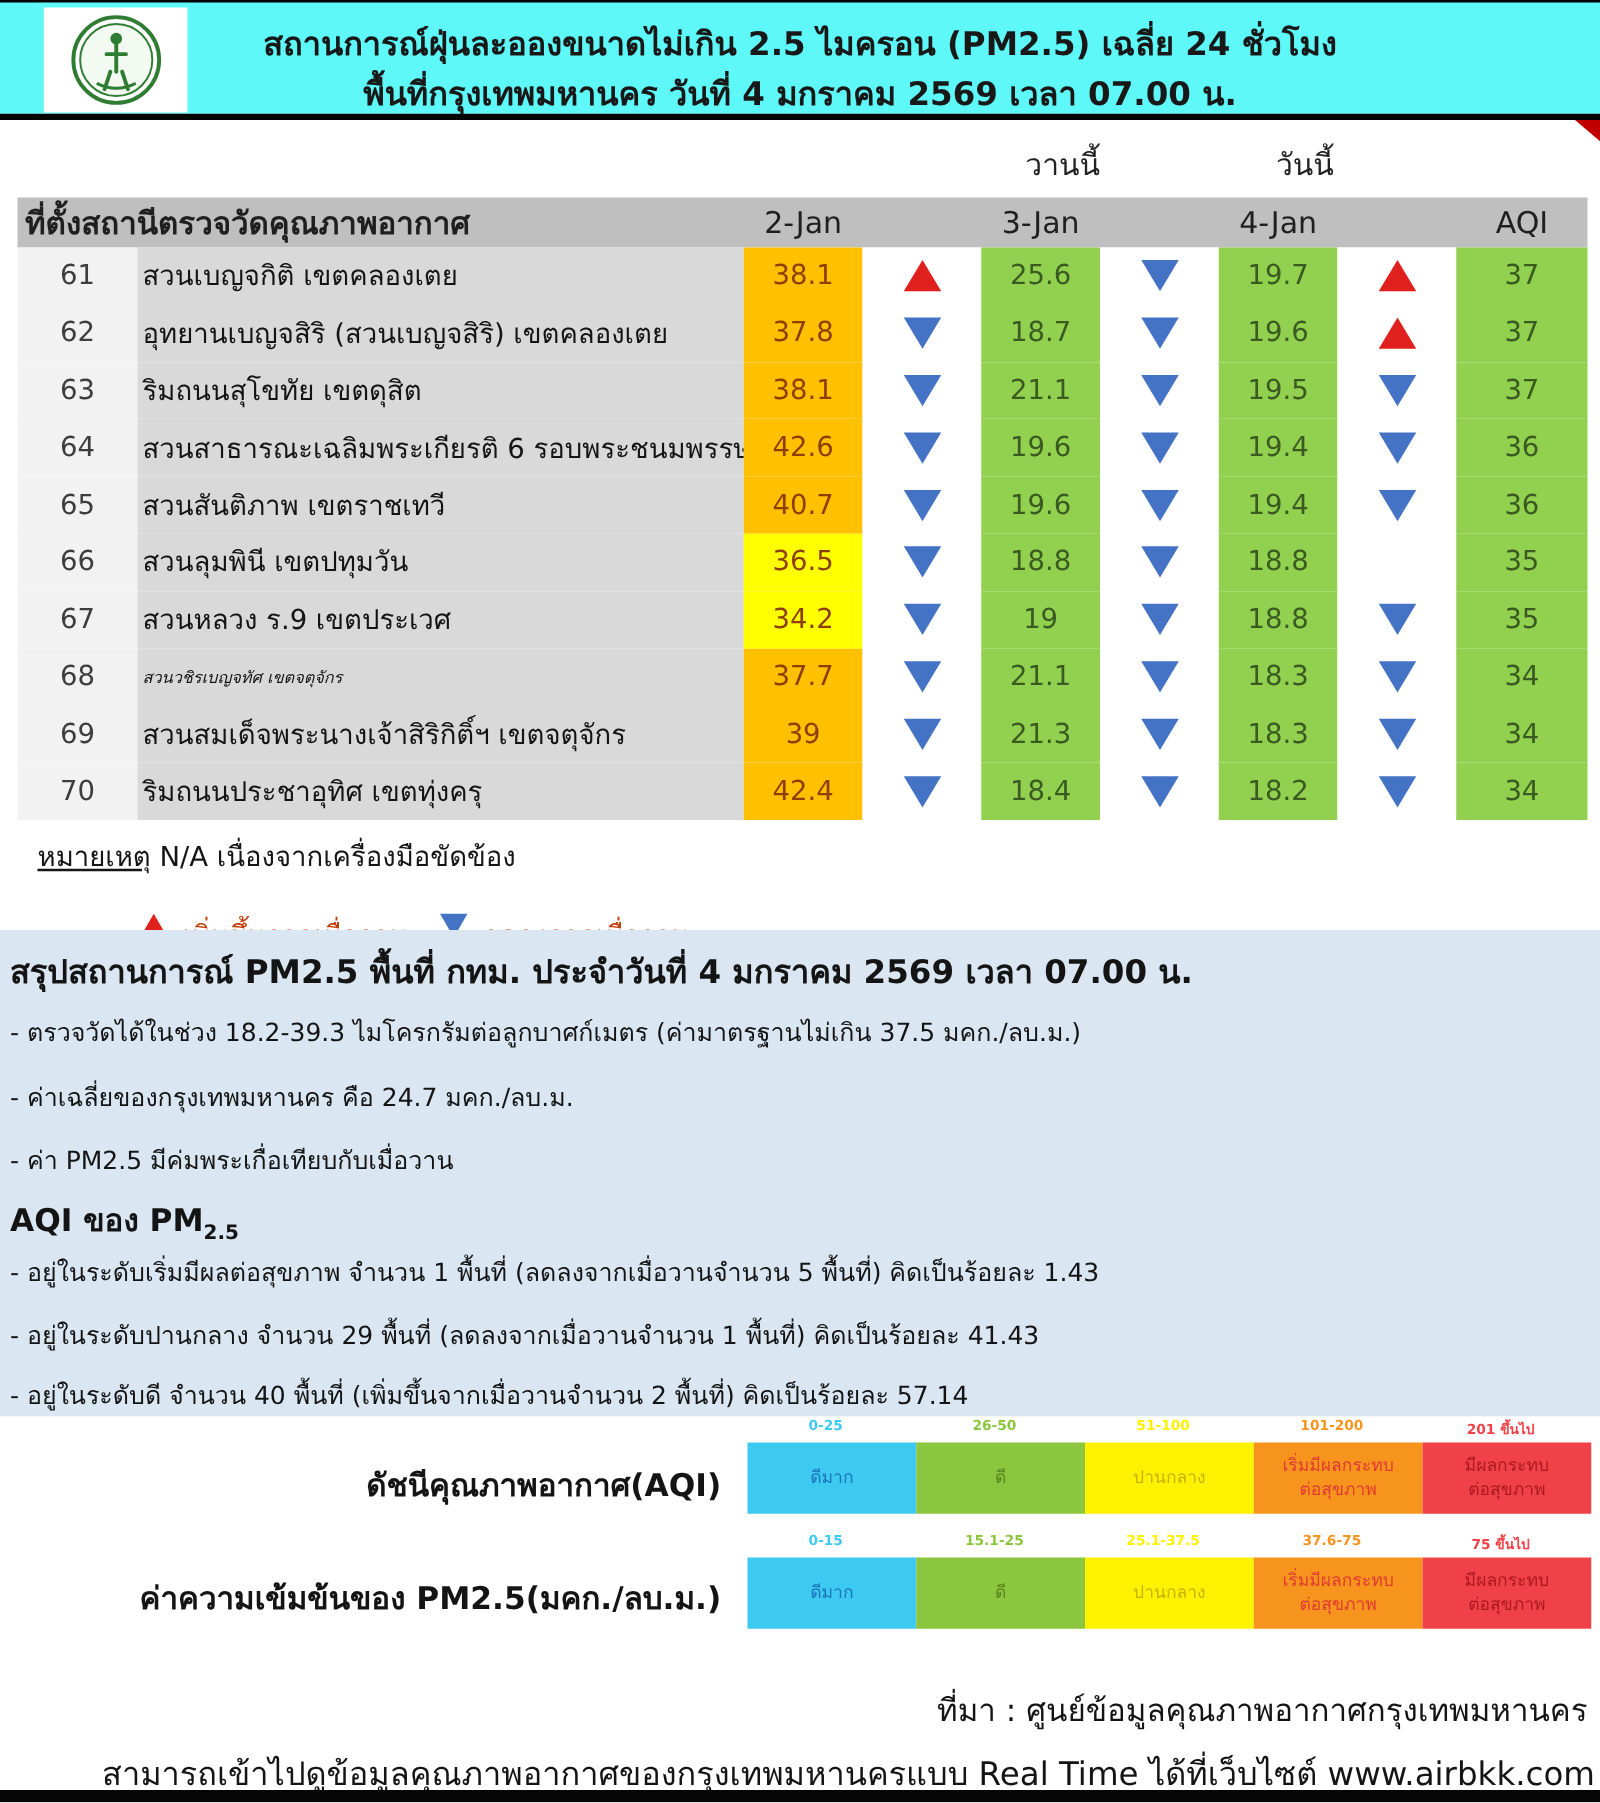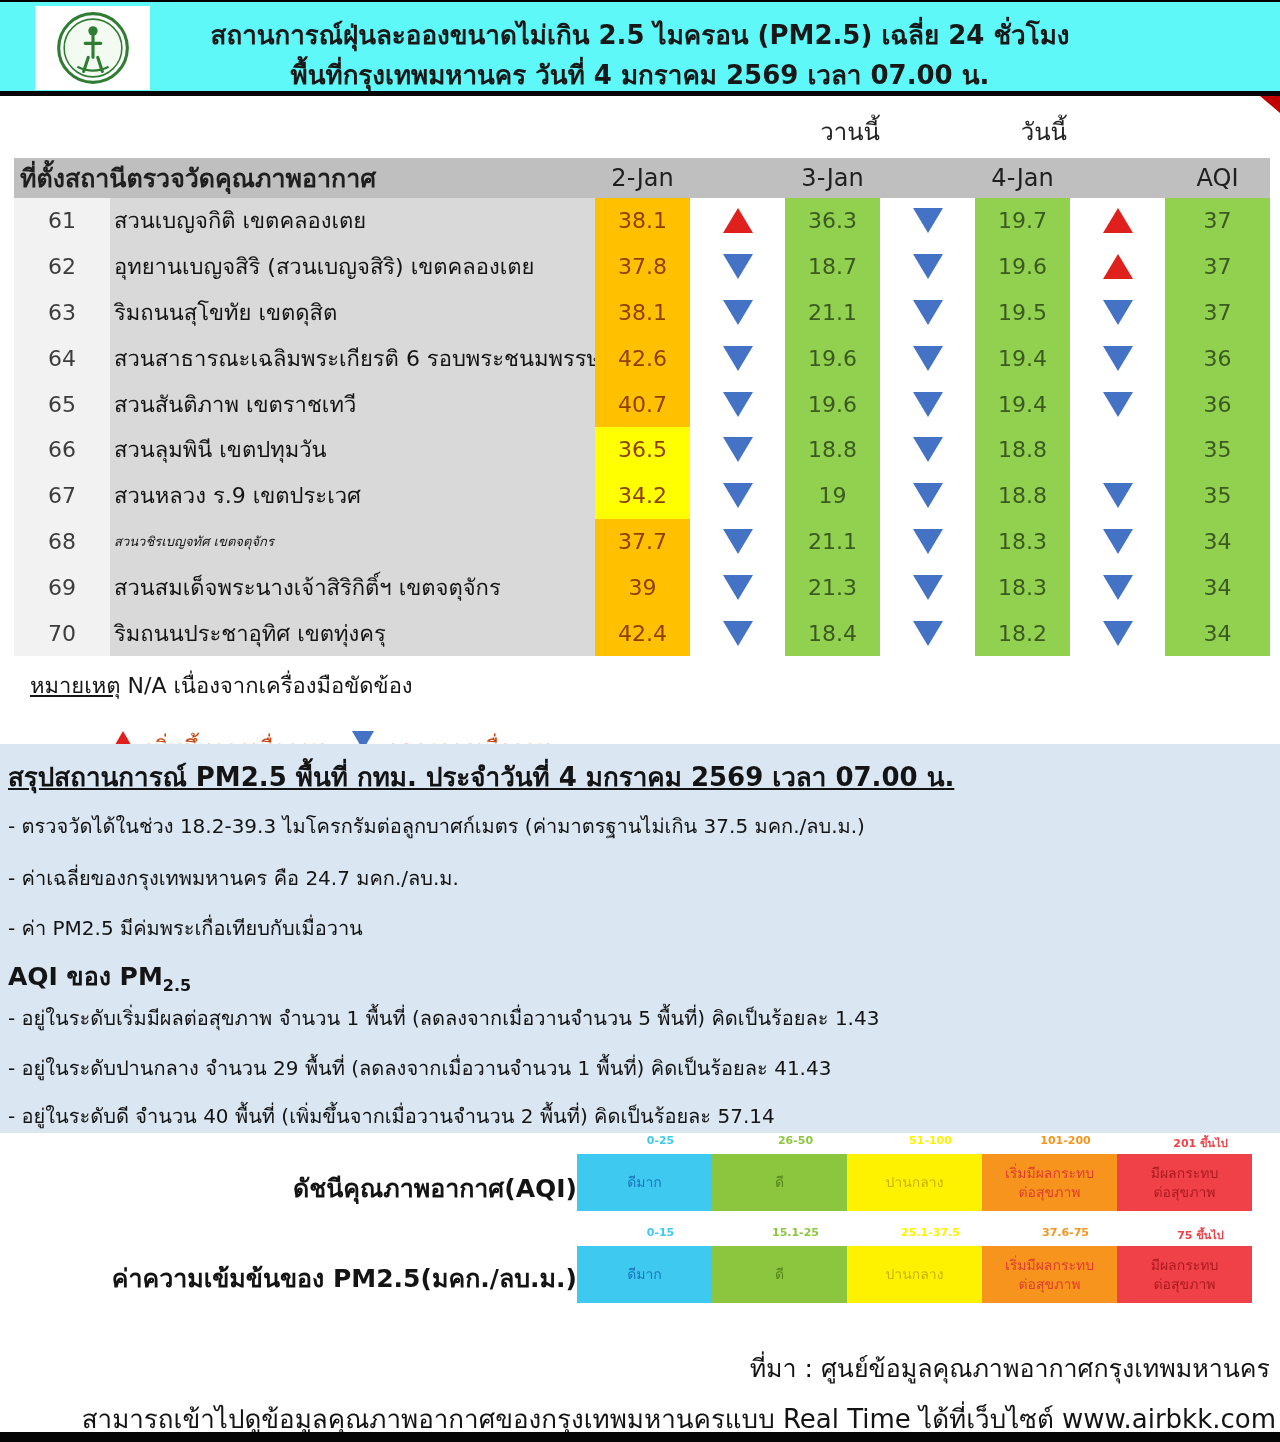--- a/index.html
+++ b/index.html
@@ -44,36 +44,36 @@
   .arr.small.arr-down{border-left-width:11px;border-right-width:11px;border-top-width:19px;}
 
   
   #note-line{position:absolute;left:30px;top:668px;font-size:22px;color:#151515;}
   #note-label{text-decoration:underline;}
   #trend-legend{position:absolute;left:112px;top:731px;display:flex;align-items:flex-start;gap:12px;font-size:22px;color:#c2410c;}
 
   
   #summary{position:absolute;left:0;top:744px;width:1280px;height:389px;background:var(--summary-bg);}
   .sum-line{position:absolute;left:8px;width:1264px;font-size:20px;color:#141414;white-space:nowrap;}
-  #sum-heading{top:12px;font-weight:bold;font-size:26px;text-decoration:underline;}
+  #sum-heading{top:12px;font-weight:bold;font-size:26px;}
   #sum-b0{top:66px;}
   #sum-b1{top:118px;}
   #sum-b2{top:168px;}
   #aqi-heading{top:212px;font-weight:bold;font-size:25px;text-decoration:none;}
   #aqi-heading sub{font-size:16px;}
   #aqi-b0{top:258px;}
   #aqi-b1{top:308px;}
   #aqi-b2{top:356px;}
 
   
   .range-row{position:absolute;left:593px;width:677px;display:flex;}
   .rlabel{width:135px;text-align:center;font-size:11px;font-weight:bold;white-space:nowrap;}
   #ranges1{top:1134px;}
   #ranges2{top:1226px;}
-  .bar-row{position:absolute;left:577px;width:677px;height:57px;display:flex;}
+  .bar-row{position:absolute;left:598px;width:677px;height:57px;display:flex;}
   #bar1{top:1154px;}
   #bar2{top:1246px;}
   .lcell{width:135px;height:57px;display:flex;flex-direction:column;align-items:center;justify-content:center;font-size:14px;line-height:1.3;}
   .bar-label{position:absolute;left:0;width:585px;text-align:right;padding-right:8px;font-size:25px;color:#141414;white-space:nowrap;}
   #bar1-label{top:1168px;font-weight:600;}
   #bar2-label{top:1258px;font-weight:bold;}
 
   
   #footer-source{position:absolute;left:0;top:1348px;width:1270px;text-align:right;font-size:25px;color:#141414;}
   #footer-realtime{position:absolute;left:0;top:1398px;width:1276px;text-align:right;font-size:26px;color:#141414;}
@@ -115,21 +115,21 @@
       <div class="hcell">AQI</div>
     </div>
 
     <div class="tgrid trow">
       <div class="cell num">61</div>
       <div class="cell station">สวนเบญจกิติ  เขตคลองเตย</div>
       <div class="cell v1 bg-orange">38.1</div>
       <div class="cell arrcell">
           <span class="arr arr-up"></span>
         </div>
-      <div class="cell green">36.3</div>
+      <div class="cell green">25.6</div>
       <div class="cell arrcell">
           <span class="arr arr-down"></span>
         </div>
       <div class="cell green">19.7</div>
       <div class="cell arrcell">
           <span class="arr arr-up"></span>
         </div>
       <div class="cell green">37</div>
     </div>
     <div class="tgrid trow">

